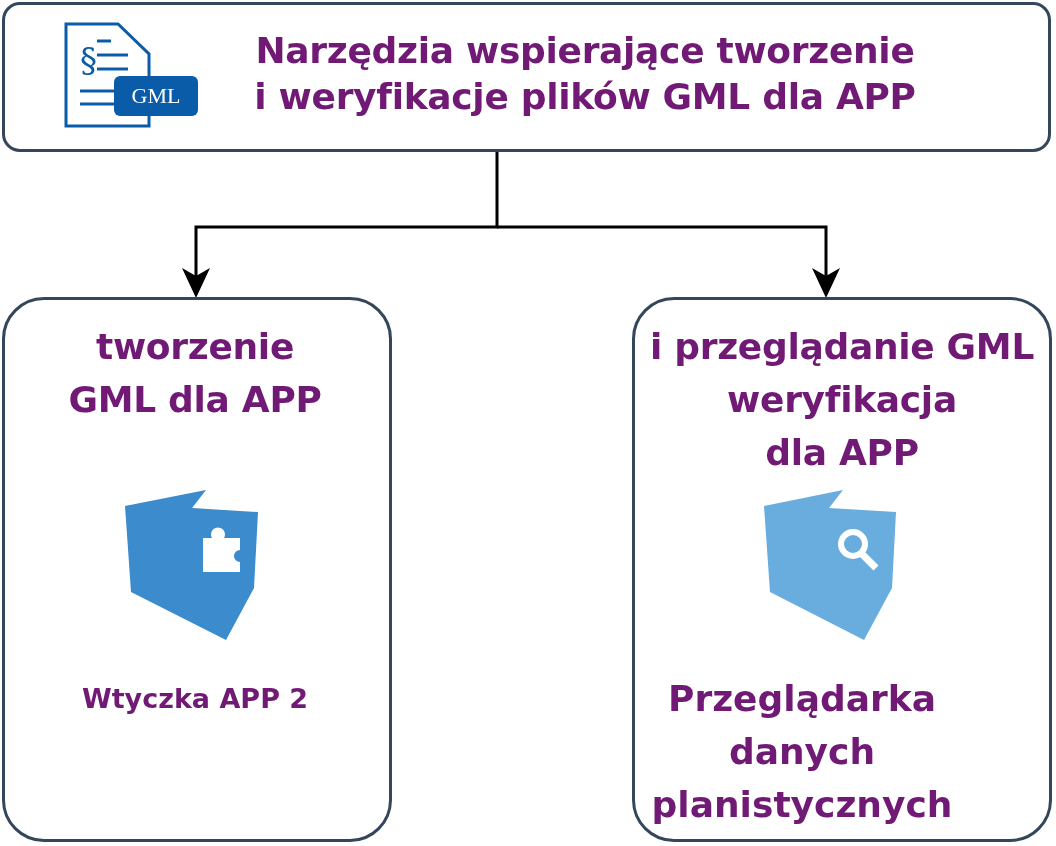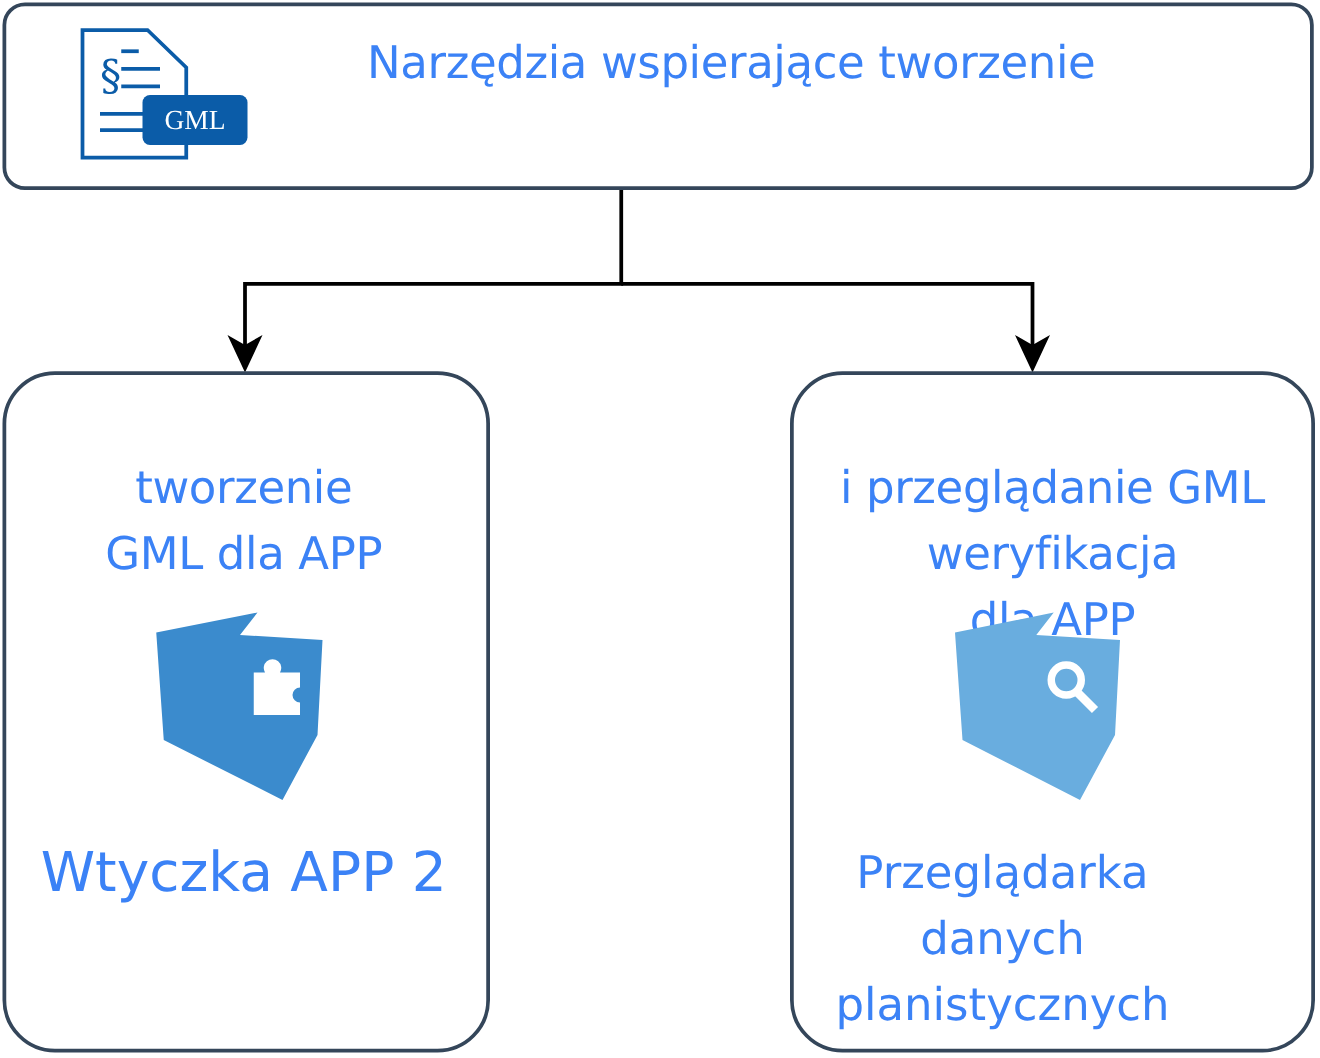--- a/index.html
+++ b/index.html
@@ -2,26 +2,26 @@
 <html><head>
 <meta charset="utf-8">
 <style>
   html, body { margin: 0; padding: 0; background: #ffffff; }
   body { width: 1056px; height: 846px; position: relative; overflow: hidden;
          font-family: "DejaVu Sans", "Liberation Sans", sans-serif; }
   .box { position: absolute; box-sizing: border-box; border: 3px solid #34465a; background: #fff; }
   .title-box { left: 2px; top: 2px; width: 1049px; height: 150px; border-radius: 18px; }
   .left-box { left: 2px; top: 297px; width: 390px; height: 545px; border-radius: 42px; }
   .right-box { left: 632px; top: 297px; width: 420px; height: 545px; border-radius: 42px; }
-  .txt { position: absolute; color: #3b82f6; font-weight: normal; text-align: center; white-space: nowrap; }
+  .txt { position: absolute; color: #701a75; font-weight: bold; text-align: center; white-space: nowrap; }
   .main-title { left: 215px; top: 28px; width: 740px; font-size: 36px; line-height: 46px; letter-spacing: -0.3px; }
-  .heading { font-size: 36px; line-height: 53px; letter-spacing: -0.3px; margin-top: 44px; }
+  .heading { font-size: 36px; line-height: 53px; letter-spacing: -0.3px; }
   .left-heading { left: 0; top: 320px; width: 390px; }
   .right-heading { left: 632px; top: 320px; width: 420px; }
-  .left-tool { left: 0; top: 672px; width: 390px; font-size: 44px; line-height: 53px; text-align: center; }
+  .left-tool { left: 0; top: 672px; width: 390px; font-size: 27px; line-height: 53px; text-align: center; }
   .right-tool { left: 632px; top: 672px; width: 340px; font-size: 36px; line-height: 53px; }
   svg.abs { position: absolute; left: 0; top: 0; }
   .line { display: block; }
 </style>
 </head>
 <body>
 
 <svg class="abs" width="1056" height="846">
   <polyline points="497,152 497,227 196,227 196,282" fill="none" stroke="#000" stroke-width="3"></polyline>
   <polyline points="497,227 826,227 826,282" fill="none" stroke="#000" stroke-width="3"></polyline>
@@ -41,20 +41,21 @@
     <line x1="97" y1="69" x2="128" y2="69" stroke="#0b5ca8" stroke-width="3"></line>
     <line x1="80" y1="91" x2="118" y2="91" stroke="#0b5ca8" stroke-width="3"></line>
     <line x1="80" y1="104" x2="118" y2="104" stroke="#0b5ca8" stroke-width="3"></line>
     <rect x="114" y="76" width="84" height="40" rx="6" fill="#0b5ca8"></rect>
   </g>
 </svg>
 <div class="txt" style="left:114px;top:80px;width:84px;font-size:22px;line-height:32px;font-weight:normal;color:#fff;font-family:Liberation Serif, serif;">GML</div>
 
 <div class="txt main-title">
   <span class="line">Narzędzia wspierające tworzenie</span>
+  <span class="line">i weryfikacje plików GML dla APP</span>
 </div>
 
 <div class="box left-box"></div>
 <div class="txt heading left-heading">
   <span class="line">tworzenie</span>
   <span class="line">GML dla APP</span>
 </div>
 <svg class="abs" width="1056" height="846" style="pointer-events:none">
   <g>
     <polygon points="125,506 206,490 192,508 258,512 254,588 226,640 131,592" fill="#3b8bcd"></polygon>

